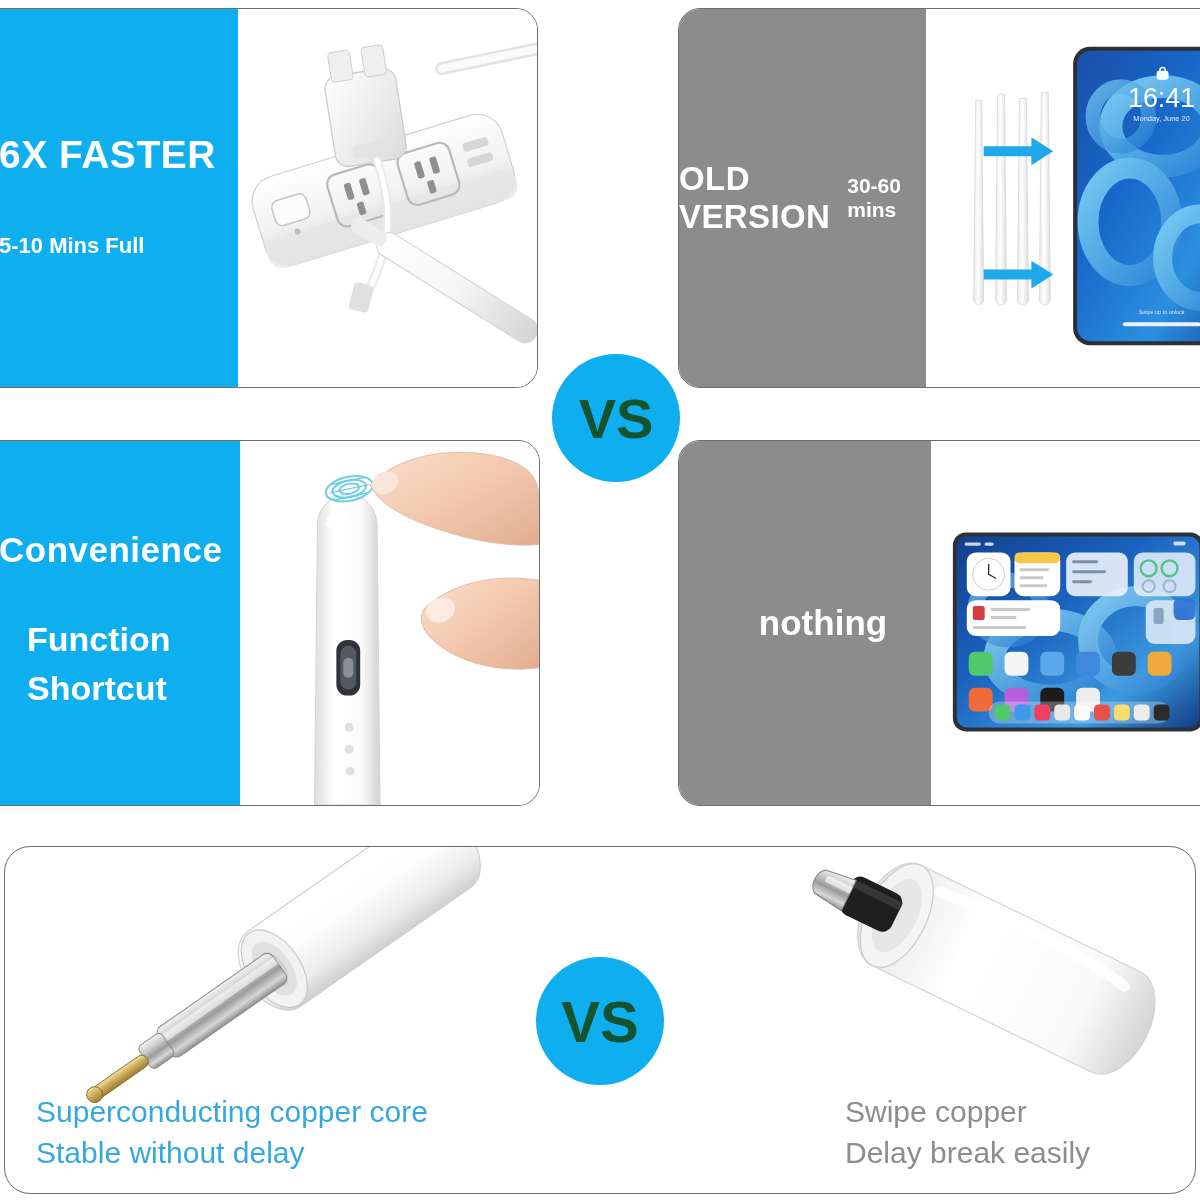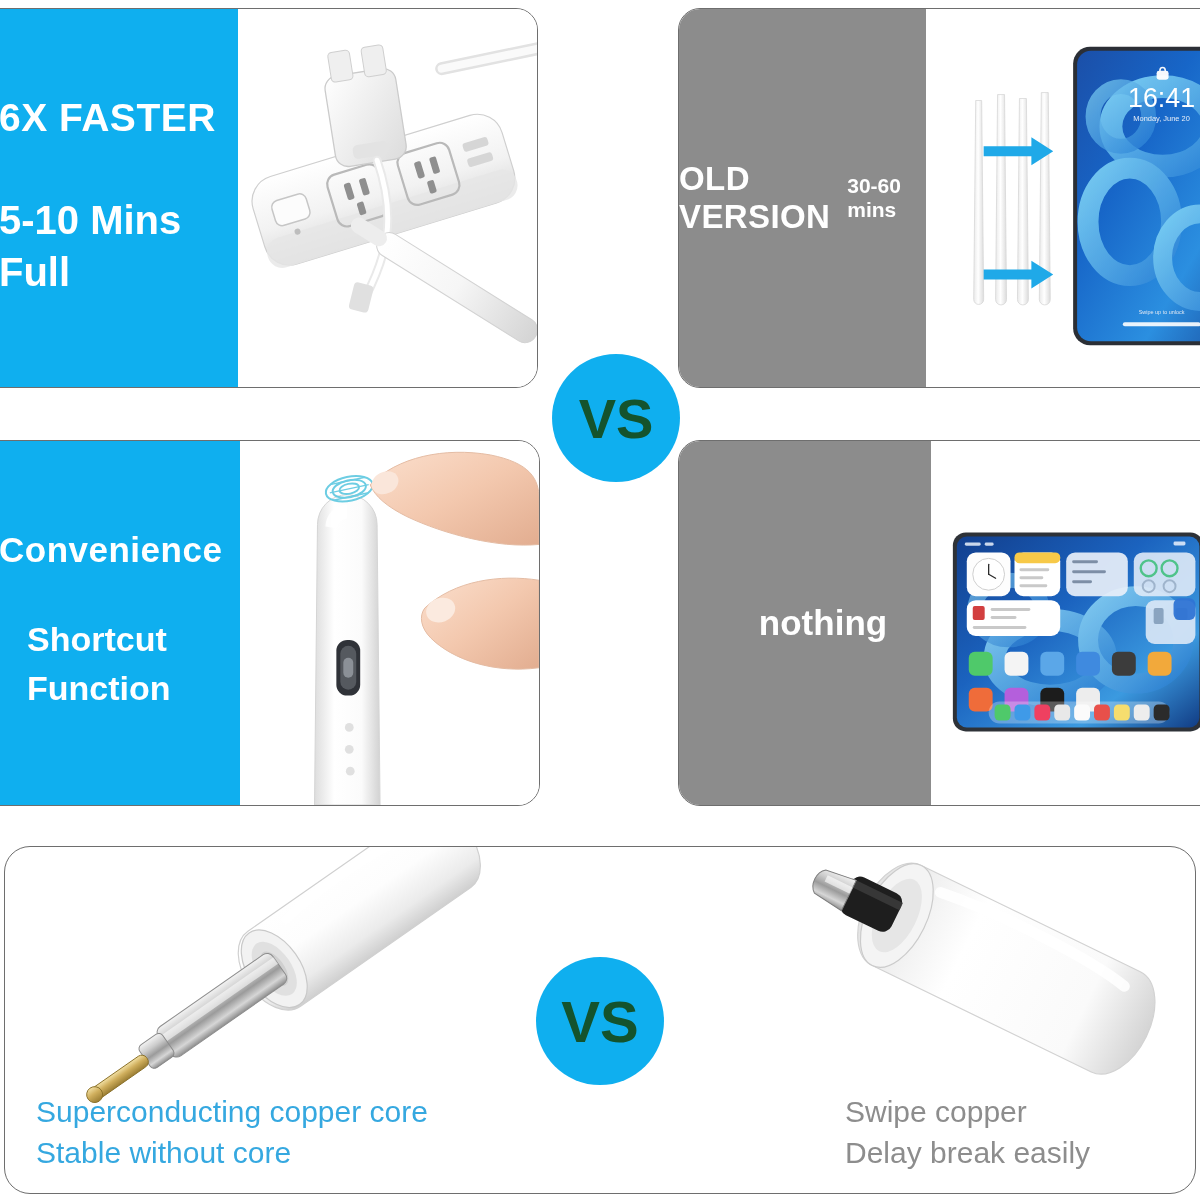--- a/index.html
+++ b/index.html
@@ -44,21 +44,21 @@
 
   .photo-pane { position: absolute; top: 0; bottom: 0; right: 0; background: #fff; }
 
   
   .hl {
     color: #ffffff; font-weight: bold; letter-spacing: .5px;
     line-height: 1.05; white-space: nowrap;
   }
   .hl-faster { font-size: 39px; margin-bottom: 56px; }
   .sub {
-    color: #ffffff; font-weight: bold; font-size: 40px; line-height: 1.3;
+    color: #ffffff; font-weight: bold; font-size: 22px; line-height: 1.3;
   }
   .hl-conv  { font-size: 35px; margin-bottom: 46px; }
   .sub-conv { font-size: 34px; line-height: 1.45; padding-left: 28px; }
 
   .gl-title { color:#fff; font-weight:bold; font-size:33px; letter-spacing:.4px; }
   .gl-space { height: 78px; }
   .gl-sub   { color:#fff; font-weight:bold; font-size:21px; }
   .gl-only  { color:#fff; font-weight:bold; font-size:35px; }
 
   
@@ -285,22 +285,22 @@
           <ellipse cx="146" cy="42" rx="14" ry="11" fill="#fae6da" transform="rotate(-26 146 42)"></ellipse>
 
           <path d="M186 168 C216 140 262 134 301 140 L301 228 C256 234 214 220 192 198 C182 188 180 176 186 168 Z" fill="url(#skin)" stroke="#e4bba3" stroke-width="1"></path>
           <ellipse cx="202" cy="170" rx="15" ry="12" fill="#fbeadf" transform="rotate(-22 202 170)"></ellipse>
         </svg>
       </div>
     </div>
     <div class="label-blue">
       <div class="hl hl-conv">Convenience</div>
       <div class="sub sub-conv">
+        <div>Function</div>
         <div>Shortcut</div>
-        <div>Function</div>
       </div>
     </div>
   </div>
 
   <div class="card card-right2">
     <div class="photo-pane" style="left:252px;">
       <div class="art">
         <svg viewBox="0 0 334 366" preserveAspectRatio="none">
           <defs>
             <linearGradient id="wall2" x1="0" y1="0" x2="1" y2="1">
@@ -485,20 +485,20 @@
       </svg>
     </div>
 
   </div>
 
   <div class="vs vs-top">VS</div>
   <div class="vs vs-bot">VS</div>
 
   <div class="cap cap-blue">
     <div>Superconducting copper core</div>
-    <div>Stable without core</div>
+    <div>Stable without delay</div>
   </div>
   <div class="cap cap-gray">
     <div>Swipe copper</div>
     <div>Delay break easily</div>
   </div>
 
 </div>
 
 </body></html>

